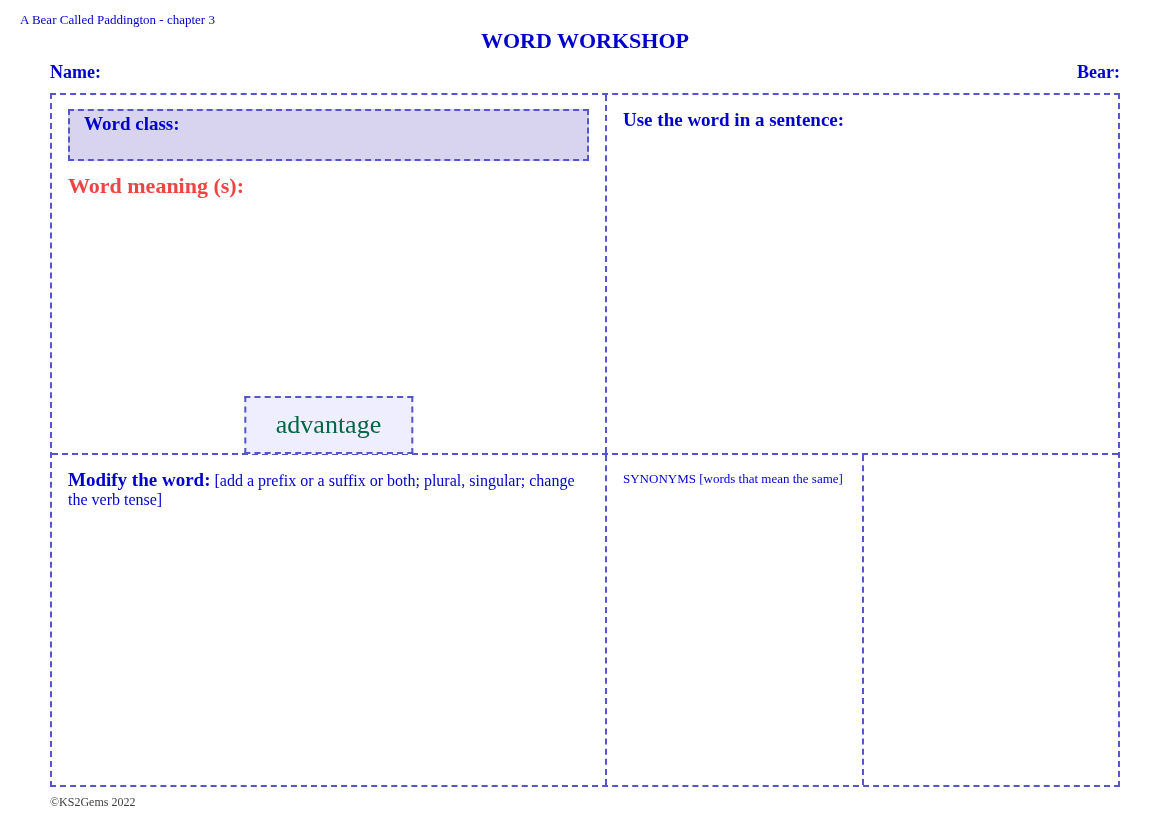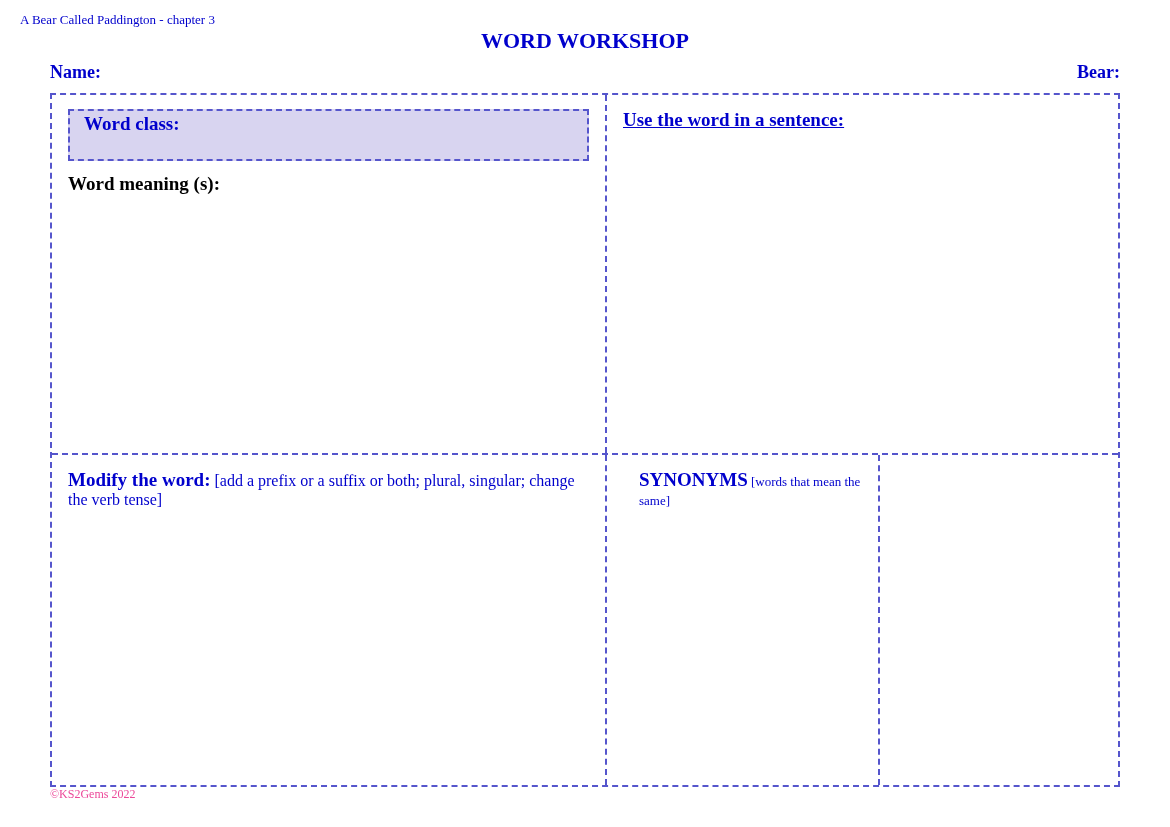--- a/index.html
+++ b/index.html
@@ -78,62 +78,60 @@
       padding: 2px 14px;
       margin-bottom: 12px;
       font-size: 19px;
       font-weight: bold;
       color: #0000cc;
       font-family: 'Comic Sans MS', cursive;
       min-height: 52px;
     }
 
     .word-meaning-label {
-      font-size: 19px;
-      font-weight: bold;
-      color: #000000;
+      font-size: 22px;
+      font-weight: bold;
+      color: #ef4444;
       font-family: 'Comic Sans MS', cursive;
       margin-bottom: 20px;
     }
 
     .right-panel {
       flex: 1;
       padding: 14px 16px;
       display: flex;
       flex-direction: column;
     }
 
     .use-sentence-label {
       font-size: 19px;
       font-weight: bold;
       color: #0000cc;
       font-family: 'Comic Sans MS', cursive;
       margin-bottom: 8px;
-      text-decoration: underline;
     }
 
     .center-word-box {
       position: absolute;
       bottom: -1px;
       left: 50%;
       transform: translateX(-50%);
       border: 2px dashed #5555cc;
       background: #eeeeff;
       padding: 12px 30px;
       font-size: 26px;
       color: #006644;
       font-family: 'Comic Sans MS', cursive;
       white-space: nowrap;
       z-index: 10;
     }
 
     .bottom-row {
       display: flex;
       min-height: 330px;
-      gap: 16px;
     }
 
     .modify-panel {
       flex: 0 0 555px;
       border-right: 2px dashed #5555cc;
       padding: 14px 16px;
     }
 
     .modify-label-bold {
       font-size: 19px;
@@ -155,22 +153,22 @@
       border-right: 2px dashed #5555cc;
       padding: 14px 16px;
     }
 
     .antonyms-panel {
       flex: 1;
       padding: 14px 16px;
     }
 
     .synonyms-label-bold {
-      font-size: 19px;
-      font-weight: bold;
+      font-size: 13px;
+      font-weight: normal;
       color: #0000cc;
       font-family: 'Comic Sans MS', cursive;
       display: inline;
     }
 
     .synonyms-label-normal {
       font-size: 13px;
       color: #0000cc;
       font-family: 'Comic Sans MS', cursive;
       display: inline;
@@ -188,22 +186,23 @@
     .antonyms-label-normal {
       font-size: 13px;
       color: #0000cc;
       font-family: 'Comic Sans MS', cursive;
       display: inline;
       font-weight: normal;
     }
 
     .copyright {
       font-size: 12px;
-      color: #ec4899;
-      font-family: 'Comic Sans MS', cursive;
+      color: #404040;
+      font-family: 'Comic Sans MS', cursive;
+      margin-top: 8px;
       padding-left: 30px;
     }
   </style>
 </head>
 <body>
 
 <div class="page-subtitle">A Bear Called Paddington - chapter 3</div>
 <div class="page-title">WORD WORKSHOP</div>
 
 <div class="name-date-row">
@@ -214,20 +213,23 @@
 <div class="main-grid-outer">
 
   <div class="top-row">
 
     <div class="left-panel">
       <div class="word-class-box">
         <span>Word class:</span>
       </div>
       <div class="word-meaning-label">Word meaning (s):</div>
 
+      <div class="center-word-box">
+        <span>advantage</span>
+      </div>
     </div>
 
     <div class="right-panel">
       <div class="use-sentence-label">Use the word in a sentence:</div>
     </div>
 
   </div>
 
   <div class="bottom-row">
 

